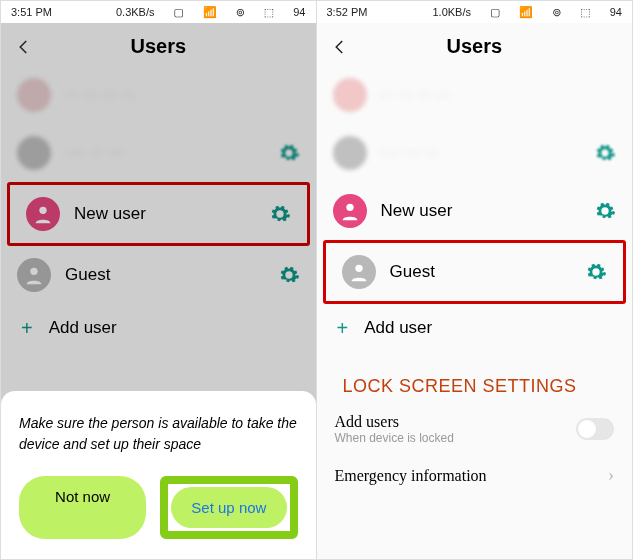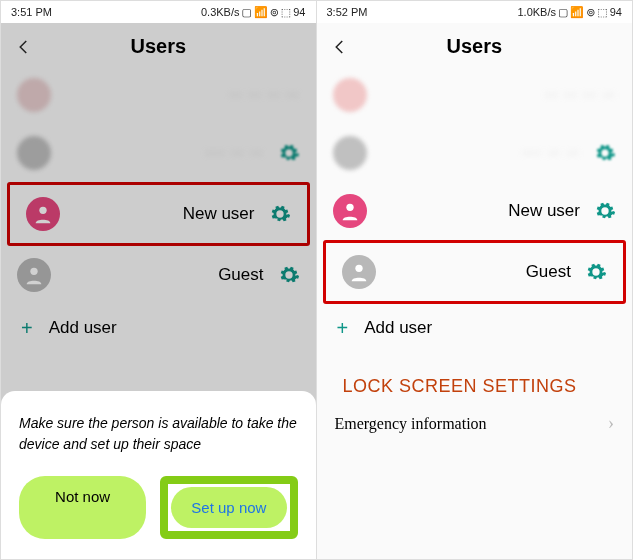--- a/index.html
+++ b/index.html
@@ -28,21 +28,21 @@
     display: flex;
     justify-content: space-between;
     align-items: center;
     padding: 0 10px;
     font-size: 11px;
     color: #222;
     font-family: Arial, sans-serif;
     background: #fff;
     position: relative; z-index: 3;
   }
-  .status-bar .right { display: flex; align-items: center; gap: 2px; }
+  .status-bar .right { display: flex; align-items: center; gap: 19px; }
   .header {
     display: flex;
     align-items: center;
     padding: 12px 14px 8px;
     position: relative;
     z-index: 3;
     gap: 37px;
   }
   .header .title {
     flex: 1;
@@ -50,21 +50,20 @@
     font-size: 20px;
     font-weight: bold;
   }
   .back-btn { width: 22px; display:flex; align-items:center; }
   .user-row {
     display: flex;
     align-items: center;
     padding: 12px 16px;
     gap: 14px;
     position: relative;
-    text-align: right;
   }
   .avatar {
     width: 34px; height: 34px; border-radius: 50%;
     display:flex; align-items:center; justify-content:center;
   }
   .avatar.pink { background:#e5477e; }
   .avatar.pinkish { background:#f1c7c7; }
   .avatar.grey  { background:#b8b8b8; }
   .avatar.blur1 { background:#e9cfd0; filter: blur(2px); }
   .avatar.blur2 { background:#c0c0c0; filter: blur(2px); }
@@ -292,20 +291,27 @@
     </div>
   </div>
 
   <div class="add-row">
     <span class="plus">+</span>
     <span>Add user</span>
   </div>
 
   <div class="section-label">LOCK SCREEN SETTINGS</div>
 
+  <div class="setting-row">
+    <div class="setting-text">
+      <div class="main">Add users</div>
+      <div class="sub">When device is locked</div>
+    </div>
+    <div class="toggle"></div>
+  </div>
 
   <div class="setting-row">
     <div class="setting-text">
       <div class="main">Emergency information</div>
     </div>
     <span class="chev">›</span>
   </div>
 </div>
 
 </body></html>

